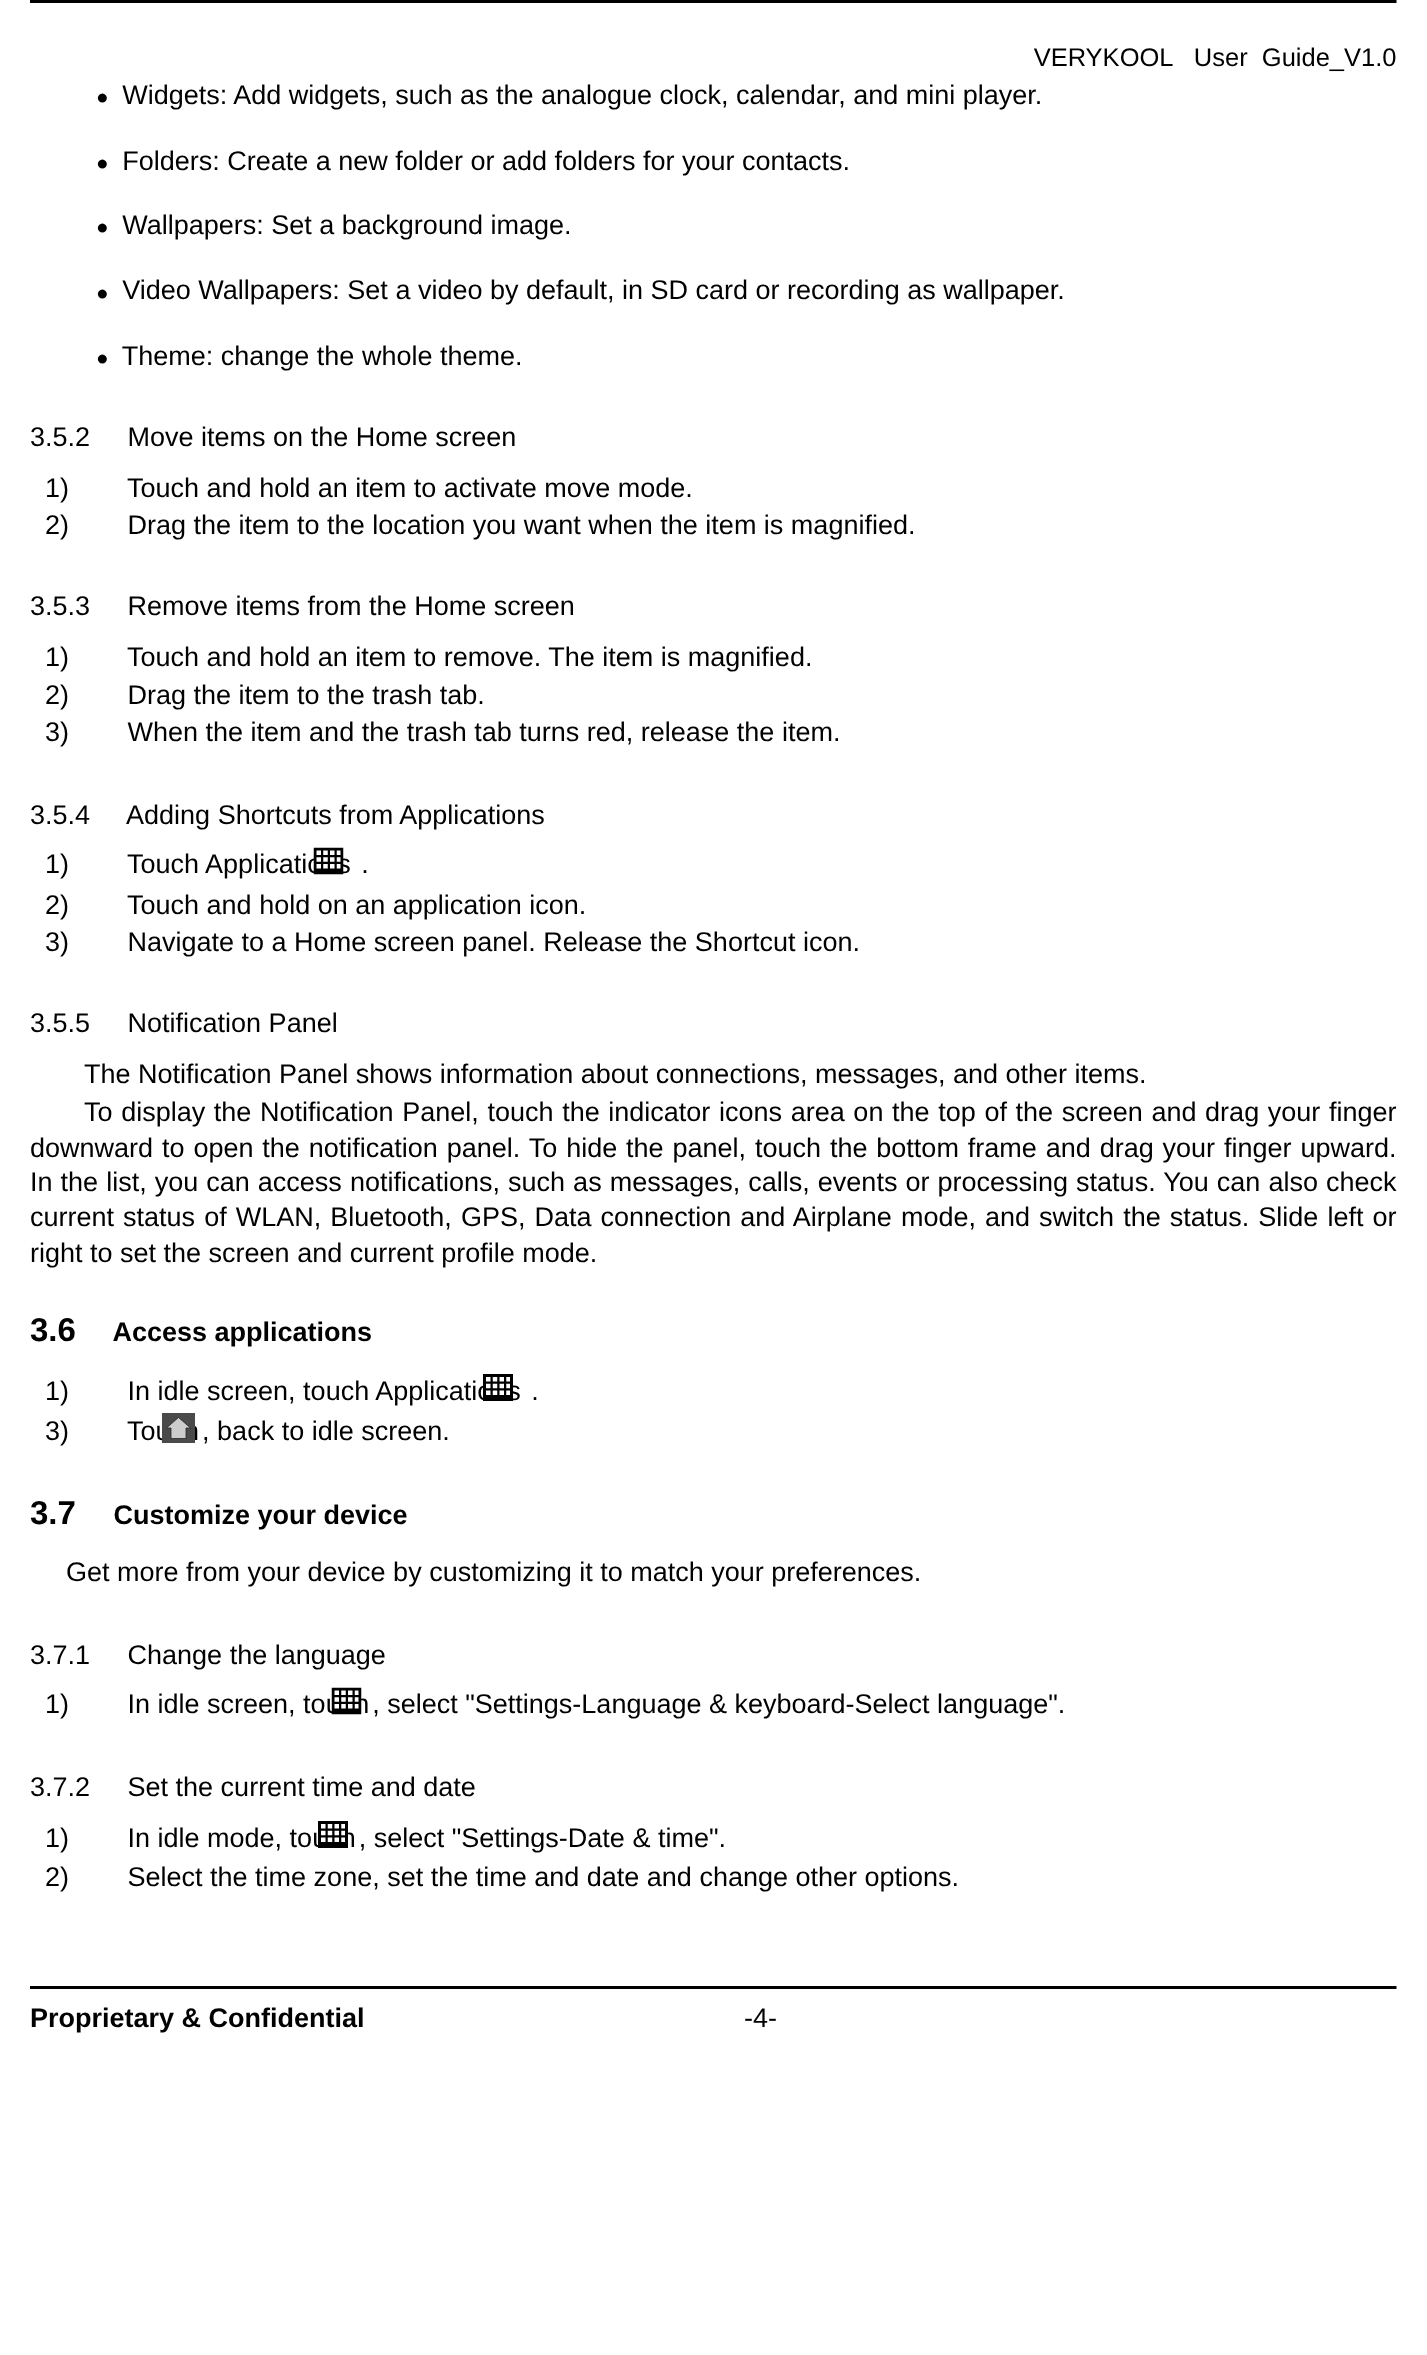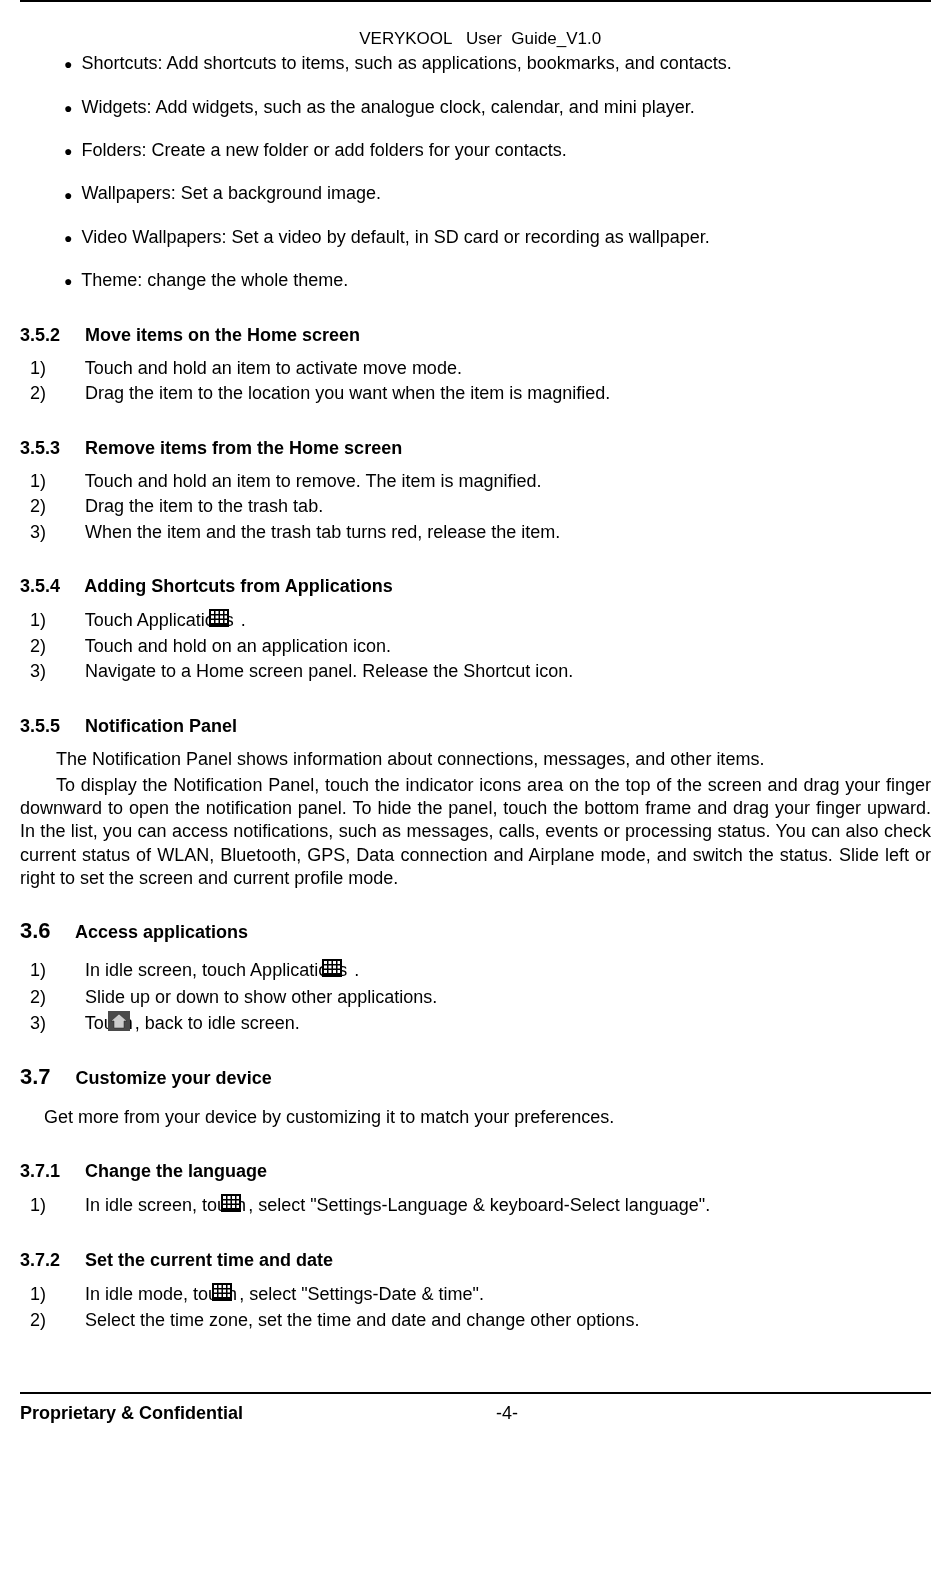--- a/index.html
+++ b/index.html
@@ -9,29 +9,29 @@
       color: #000;
       background: #fff;
       width: 951px;
       padding: 0 20px;
       line-height: 1.3;
     }
     .header-bar {
       border-top: 2px solid #000;
       margin-bottom: 2px;
       padding-top: 4px;
-      text-align: center;
+      text-align: right;
       font-size: 17px;
       white-space: pre;
     }
     .bullet-list { margin-left: 44px; }
     .bullet-item { margin-bottom: 20px; }
     .bullet-mark { font-size: 14px; display: inline-block; vertical-align: middle; margin-right: 4px; }
     .section-heading {
-      font-weight: bold;
+      font-weight: normal;
       font-size: 18px;
       margin-top: 31px;
       margin-bottom: 10px;
       white-space: pre;
     }
     .section-heading-lg {
       margin-top: 26px;
       margin-bottom: 14px;
       white-space: pre;
     }
@@ -72,21 +72,20 @@
     .footer-page-wrap { width: 100%; text-align: center; position: relative; left: -80px;}
   </style>
 </head>
 <body>
 
 <div class="header-bar">
   <span>VERYKOOL   User  Guide_V1.0</span>
 </div>
 
 <div class="bullet-list">
-  <div class="bullet-item"><span class="bullet-mark">●</span> <span>Shortcuts: Add shortcuts to items, such as applications, bookmarks, and contacts.</span></div>
   <div class="bullet-item"><span class="bullet-mark">●</span> <span>Widgets: Add widgets, such as the analogue clock, calendar, and mini player.</span></div>
   <div class="bullet-item"><span class="bullet-mark">●</span> <span>Folders: Create a new folder or add folders for your contacts.</span></div>
   <div class="bullet-item"><span class="bullet-mark">●</span> <span>Wallpapers: Set a background image.</span></div>
   <div class="bullet-item"><span class="bullet-mark">●</span> <span>Video Wallpapers: Set a video by default, in SD card or recording as wallpaper.</span></div>
   <div class="bullet-item"><span class="bullet-mark">●</span> <span>Theme: change the whole theme.</span></div>
 </div>
 
 <div class="section-heading">3.5.2     Move items on the Home screen</div>
 <div class="ordered">
   <div class="li"><span class="num">1)</span> <span>Touch and hold an item to activate move mode.</span></div>
@@ -137,21 +136,20 @@
           <rect x="15.5" y="2" width="2.5" height="3" fill="#fff"></rect>
           <rect x="2" y="6.5" width="3" height="3" fill="#fff"></rect>
           <rect x="6.5" y="6.5" width="3" height="3" fill="#fff"></rect>
           <rect x="11" y="6.5" width="3" height="3" fill="#fff"></rect>
           <rect x="15.5" y="6.5" width="2.5" height="3" fill="#fff"></rect>
           <rect x="2" y="11" width="3" height="3" fill="#fff"></rect>
           <rect x="6.5" y="11" width="3" height="3" fill="#fff"></rect>
           <rect x="11" y="11" width="3" height="3" fill="#fff"></rect>
           <rect x="15.5" y="11" width="2.5" height="3" fill="#fff"></rect>
         </svg></span><span> .</span></div>
-  <div class="li"><span class="num">2)</span> <span>Slide up or down to show other applications.</span></div>
   <div class="li"><span class="num">3)</span> <span>Touch</span><span class="icon-inline"><svg width="22" height="20" viewBox="0 0 22 20">
           <rect x="0" y="0" width="22" height="20" fill="#4a4a4a"></rect>
           <path d="M11 3 L19 10 L16 10 L16 17 L6 17 L6 10 L3 10 Z" fill="#ccc" stroke="#222" stroke-width="0.5"></path>
         </svg></span><span>, back to idle screen.</span></div>
 </div>
 
 <div class="section-heading-lg"><span class="num">3.7</span><span class="title">     Customize your device</span></div>
 <div class="desc-para">Get more from your device by customizing it to match your preferences.</div>
 
 <div class="section-heading">3.7.1     Change the language</div>

